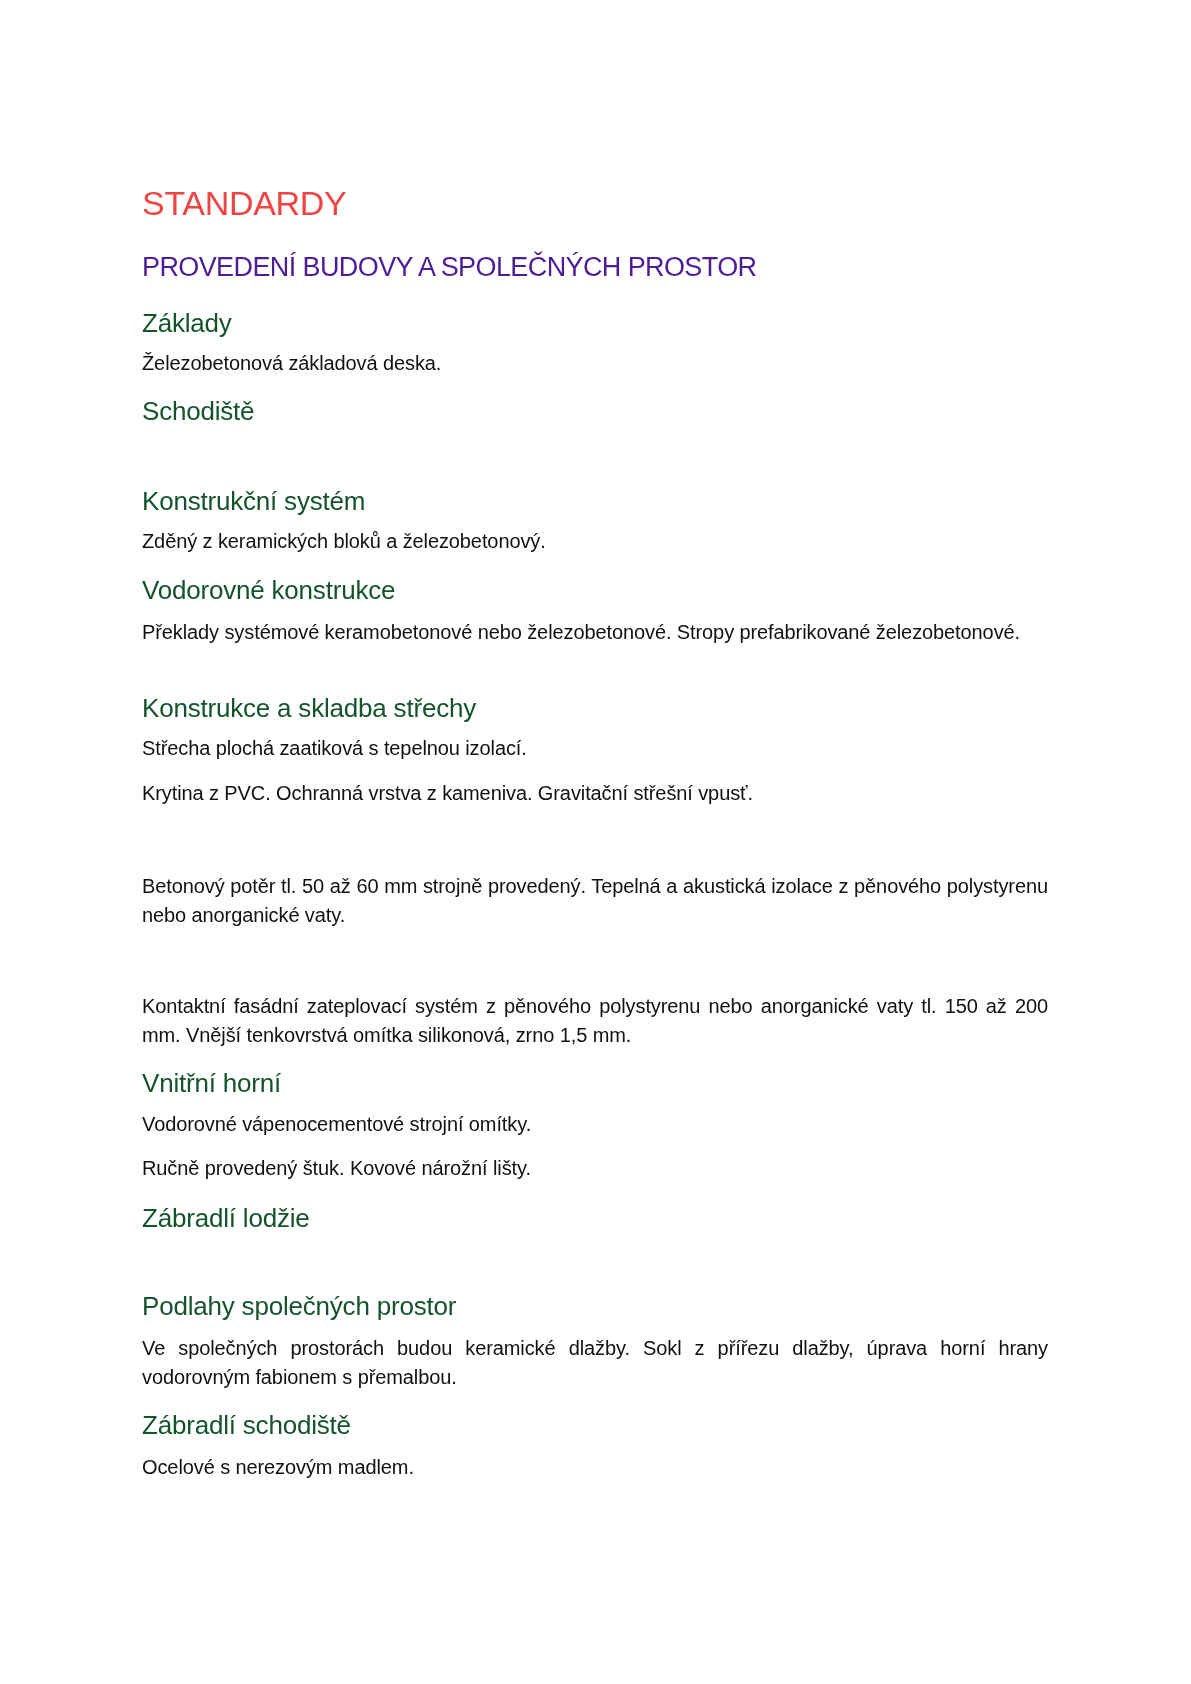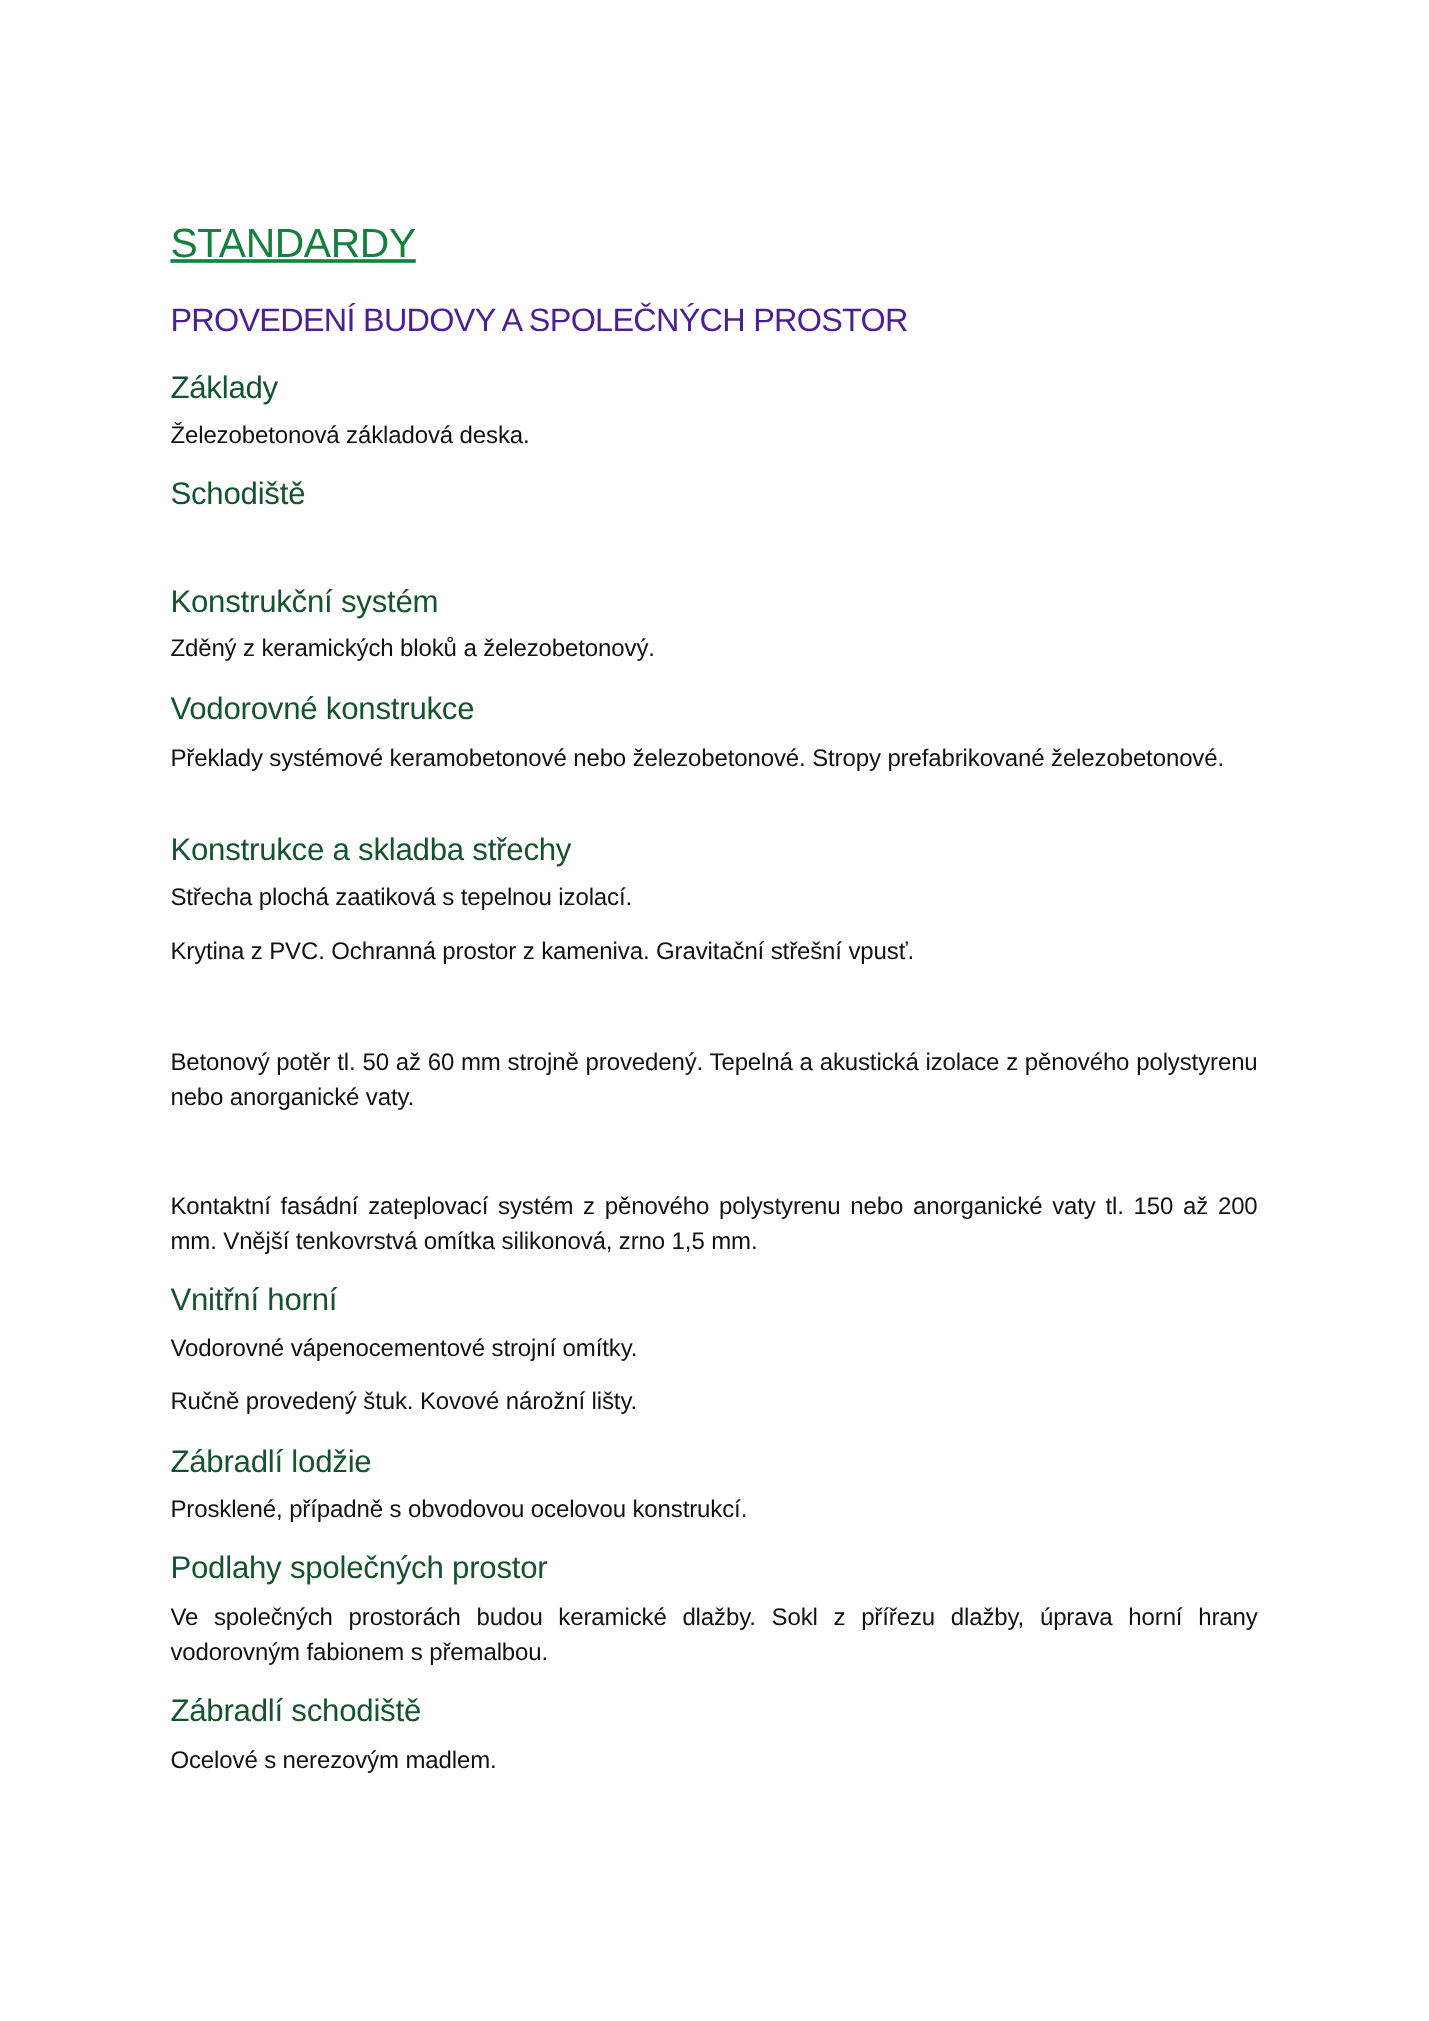--- a/index.html
+++ b/index.html
@@ -23,24 +23,23 @@
     }
     .blk {
       position: absolute;
       left: 142px;
       width: 906px;
       margin: 0;
     }
     .title {
       font-size: 34px;
       line-height: 40px;
-      color: #15803d;
+      color: #ef4444;
       font-weight: normal;
       letter-spacing: -0.3px;
-      text-decoration: underline;
     }
     .subtitle {
       font-size: 27px;
       line-height: 34px;
       color: #4c1d95;
       font-weight: normal;
       letter-spacing: -0.6px;
       white-space: nowrap;
     }
     .h {
@@ -73,32 +72,31 @@
   <h3 class="blk h" style="top:395px">Schodiště</h3>
 
   <h3 class="blk h" style="top:485px">Konstrukční systém</h3>
   <p class="blk p" style="top:527px">Zděný z keramických bloků a železobetonový.</p>
 
   <h3 class="blk h" style="top:574px">Vodorovné konstrukce</h3>
   <p class="blk p" style="top:618px">Překlady systémové keramobetonové nebo železobetonové. Stropy prefabrikované železobetonové.</p>
 
   <h3 class="blk h" style="top:692px">Konstrukce a skladba střechy</h3>
   <p class="blk p" style="top:734px">Střecha plochá zaatiková s tepelnou izolací.</p>
-  <p class="blk p" style="top:779px">Krytina z PVC. Ochranná prostor z kameniva. Gravitační střešní vpusť.</p>
+  <p class="blk p" style="top:779px">Krytina z PVC. Ochranná vrstva z kameniva. Gravitační střešní vpusť.</p>
 
   <p class="blk p" style="top:872px">Betonový potěr tl. 50 až 60 mm strojně provedený. Tepelná a akustická izolace z pěnového polystyrenu nebo anorganické vaty.</p>
 
   <p class="blk p" style="top:992px">Kontaktní fasádní zateplovací systém z pěnového polystyrenu nebo anorganické vaty tl.  150 až 200 mm. Vnější tenkovrstvá omítka silikonová, zrno 1,5 mm.</p>
 
   <h3 class="blk h" style="top:1067px">Vnitřní horní</h3>
   <p class="blk p" style="top:1110px">Vodorovné vápenocementové strojní omítky.</p>
   <p class="blk p" style="top:1154px">Ručně provedený štuk. Kovové nárožní lišty.</p>
 
   <h3 class="blk h" style="top:1202px">Zábradlí lodžie</h3>
-  <p class="blk p" style="top:1244px">Prosklené, případně s obvodovou ocelovou konstrukcí.</p>
 
   <h3 class="blk h" style="top:1290px">Podlahy společných prostor</h3>
   <p class="blk p" style="top:1334px">Ve společných prostorách budou keramické dlažby. Sokl z přířezu dlažby, úprava horní hrany vodorovným fabionem s přemalbou.</p>
 
   <h3 class="blk h" style="top:1409px">Zábradlí schodiště</h3>
   <p class="blk p" style="top:1453px">Ocelové s nerezovým madlem.</p>
 
 </div>
 
 </body></html>

